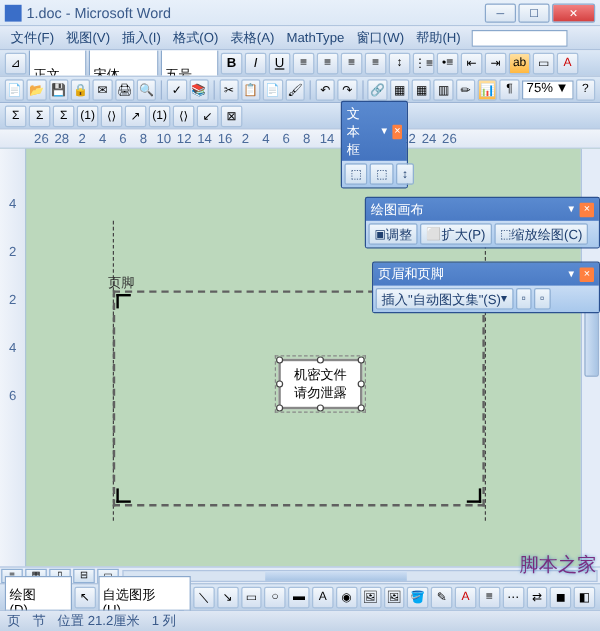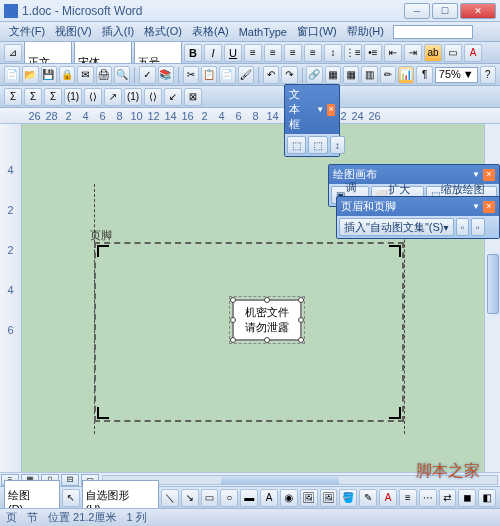--- a/index.html
+++ b/index.html
@@ -42,21 +42,21 @@
 .fb-head{display:flex;align-items:center;padding:2px 4px;gap:3px}
 .fb-x{background:#ff8040;color:#fff;width:12px;height:12px;text-align:center;line-height:10px;font-size:9px;border-radius:1px;cursor:pointer}
 .fb-body{background:linear-gradient(#c8dcf4,#a8c8ec);padding:2px;display:flex;gap:2px;align-items:center}
 .fb-btn{height:18px;background:linear-gradient(#f0f6fc,#d0e0f0);border:1px solid #90b0d4;border-radius:2px;padding:0 4px;color:#204070;display:flex;align-items:center;cursor:pointer;font-size:10px}
 .scroll-v{position:absolute;right:0;top:0;width:16px;height:100%;background:#e4ecf8;border-left:1px solid #b0c4e0}
 .scroll-thumb{position:absolute;width:12px;left:2px;top:130px;height:60px;background:linear-gradient(90deg,#d0e0f4,#a8c4e4);border:1px solid #8aa8cc;border-radius:2px}
 .statusbar{position:absolute;bottom:0;left:0;right:0;height:18px;background:linear-gradient(#e0e8f4,#c4d4e8);border-top:1px solid #a0b8d8;display:flex;align-items:center;padding:0 6px;font-size:10px;color:#3a5a8a;gap:10px}
 .drawbar{position:absolute;bottom:18px;left:0;right:0;height:22px;background:linear-gradient(#dce8f6,#bcd0e8);border-top:1px solid #a0b8d8;display:flex;align-items:center;padding:0 4px;gap:2px}
 .hscroll{position:absolute;bottom:40px;left:0;right:0;height:14px;background:#e4ecf8;border-top:1px solid #b0c4e0;display:flex;align-items:center}
 .hscroll .vb{width:18px;height:12px;background:linear-gradient(#f0f6fc,#d0e0f0);border:1px solid #90b0d4;margin:0 1px;font-size:8px;text-align:center;cursor:pointer}
-.watermark{position:absolute;right:20px;bottom:44px;color:#c2410c;font-size:16px;text-shadow:0 0 3px #4080c0;font-family:Liberation Sans, sans-serif;opacity:.9}
+.watermark{position:absolute;right:3px;bottom:44px;color:#701a75;font-size:16px;text-shadow:0 0 3px #4080c0;font-family:Liberation Sans, sans-serif;opacity:.9}
 </style>
 </head>
 <body>
 
 <div class="titlebar">
   <span class="ico"></span>
   <span class="title">1.doc - Microsoft Word</span>
   <div class="winbtns">
     <div class="winbtn">─</div>
     <div class="winbtn">☐</div>
@@ -227,35 +227,35 @@
       <span style="font-size:8px">▼</span>
     <span class="fb-x">×</span>
   </div>
   <div class="fb-body">
     <div class="fb-btn">⬚</div>
     <div class="fb-btn">⬚</div>
     <div class="fb-btn">↕</div>
   </div>
 </div>
 
-<div class="float-bar" style="right:0;top:164px;width:172px">
+<div class="float-bar" style="right:0;top:164px;width:196px">
   <div class="fb-head">
     <span>绘图画布</span>
     <span style="flex:1"></span>
       <span style="font-size:8px">▼</span>
     <span class="fb-x">×</span>
   </div>
   <div class="fb-body">
     <div class="fb-btn">▣ <span>调整</span></div>
     <div class="fb-btn">⬜ <span>扩大(P)</span></div>
     <div class="fb-btn">⬚ <span>缩放绘图(C)</span></div>
   </div>
 </div>
 
-<div class="float-bar" style="right:0;top:196px;width:164px">
+<div class="float-bar" style="right:0;top:218px;width:190px">
   <div class="fb-head">
     <span>页眉和页脚</span>
     <span style="flex:1"></span>
       <span style="font-size:8px">▼</span>
     <span class="fb-x">×</span>
   </div>
   <div class="fb-body">
     <div class="fb-btn"><span>插入"自动图文集"(S)</span> ▾</div>
     <div class="fb-btn">▫</div>
     <div class="fb-btn">▫</div>

